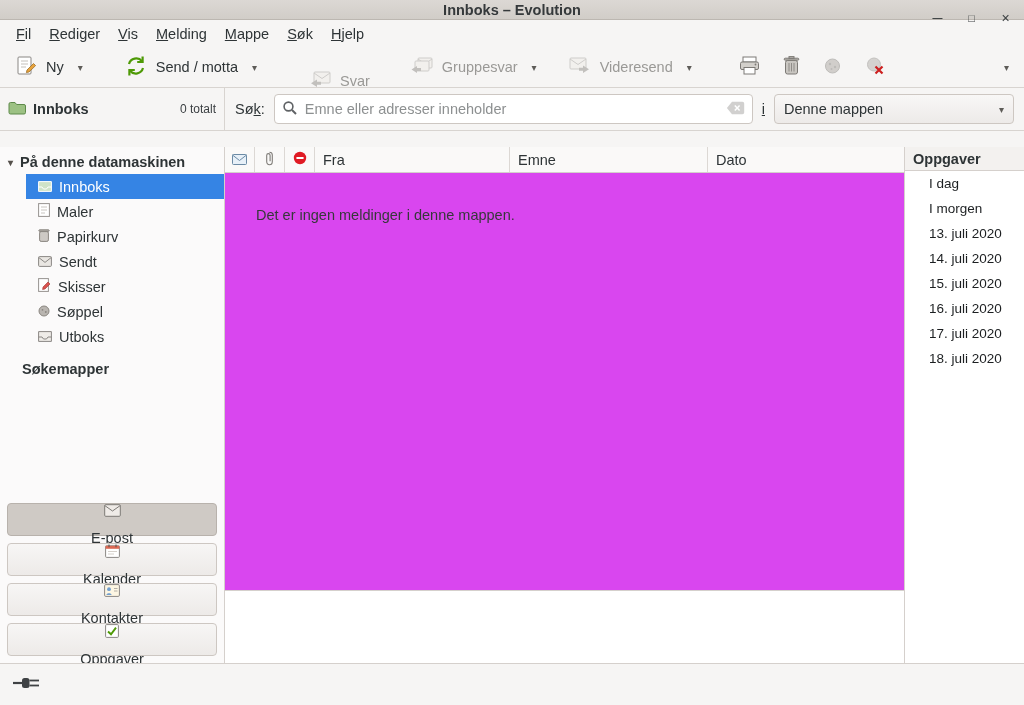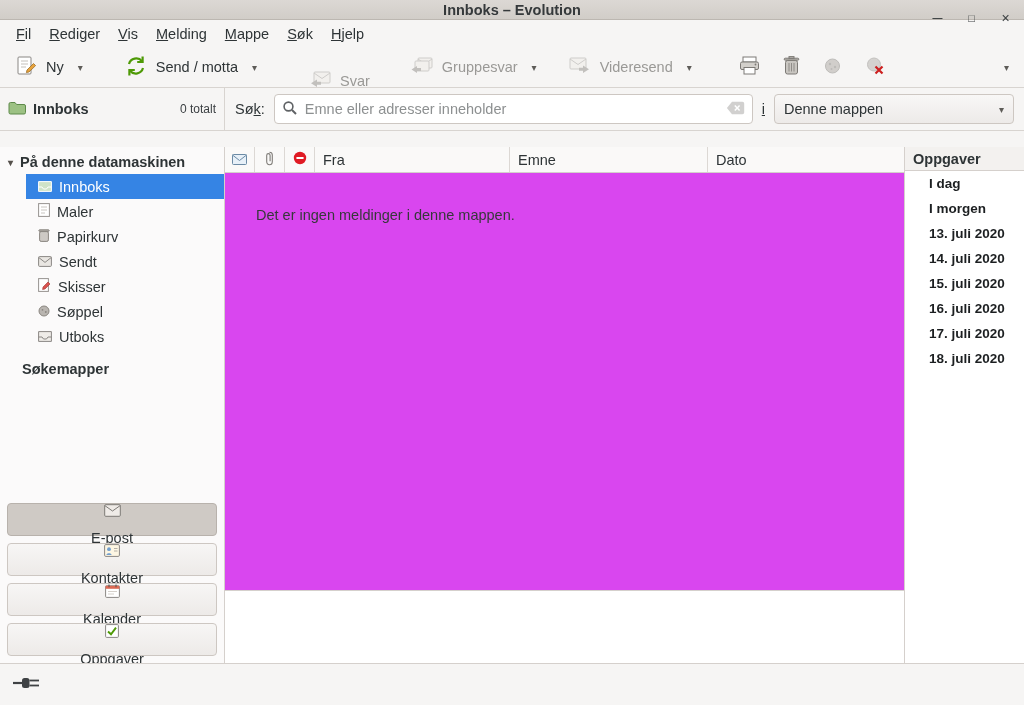--- a/index.html
+++ b/index.html
@@ -85,21 +85,21 @@
   .list-body { height:417px; flex:none; }
   .empty-msg { padding:34px 0 0 31px; color:#36383a; }
   .preview { flex:1; border-top:1px solid #d5d0cc; background:#ffffff; }
 
   
   .taskpane { width:120px; flex:none; background:#ffffff; border-left:1px solid #d5d0cc;
     display:flex; flex-direction:column; }
   .task-header { height:24px; flex:none; background:#f3f1ef; border-bottom:1px solid #d5d0cc;
     display:flex; align-items:center; padding-left:8px; font-weight:bold; }
   .task-item { height:25px; display:flex; align-items:center; padding-left:24px;
-    font-weight:bold; font-size:13.5px; color:#1c1f21; }
+    font-weight:normal; font-size:13.5px; color:#1c1f21; }
   .task-item:first-of-type { margin-top:3px; }
 
   
   .statusbar { position:absolute; left:0; right:0; bottom:0; height:42px;
     background:#f6f5f4; border-top:1px solid #d5d0cc; display:flex; align-items:center; padding-left:13px; }
 </style>
 </head>
 <body>
 
 <div class="window">
@@ -359,42 +359,42 @@
           <span class="sw-icon">
             <svg width="17" height="13" viewBox="0 0 17 13">
                 <rect x="0.7" y="0.7" width="15.6" height="11.6" rx="1" fill="#efebe7" stroke="#7d7a76"></rect>
                 <path d="M0.7 1.5 L8.5 7 L16.3 1.5" fill="none" stroke="#7d7a76"></path>
               </svg>
           </span>
           <span>E-post</span>
         </div>
         <div class="sw-btn">
           <span class="sw-icon">
-            <svg width="16" height="13" viewBox="0 0 16 13">
-                <rect x="0.6" y="0.6" width="14.8" height="11.8" rx="1.2" fill="#fdf6e3" stroke="#8a8784"></rect>
-                <circle cx="5" cy="5.2" r="1.9" fill="#729fcf"></circle>
-                <path d="M2.4 11 C2.4 8.6 7.6 8.6 7.6 11 Z" fill="#729fcf"></path>
-                <line x1="10" y1="4.5" x2="13.5" y2="4.5" stroke="#b5b0a8"></line>
-                <line x1="10" y1="7" x2="13.5" y2="7" stroke="#b5b0a8"></line>
-              </svg>
-          </span>
-          <span>Kontakter</span>
-        </div>
-        <div class="sw-btn">
-          <span class="sw-icon">
             <svg width="15" height="14" viewBox="0 0 15 14">
                 <rect x="0.6" y="1.8" width="13.8" height="11.6" rx="1" fill="#ffffff" stroke="#8a8784"></rect>
                 <rect x="0.6" y="1.8" width="13.8" height="3" fill="#dd6a55"></rect>
                 <line x1="4" y1="0.5" x2="4" y2="3.2" stroke="#55504b"></line>
                 <line x1="11" y1="0.5" x2="11" y2="3.2" stroke="#55504b"></line>
                 <line x1="3" y1="7.5" x2="12" y2="7.5" stroke="#d5d0ca"></line>
                 <line x1="3" y1="10" x2="9" y2="10" stroke="#d5d0ca"></line>
               </svg>
           </span>
           <span>Kalender</span>
+        </div>
+        <div class="sw-btn">
+          <span class="sw-icon">
+            <svg width="16" height="13" viewBox="0 0 16 13">
+                <rect x="0.6" y="0.6" width="14.8" height="11.8" rx="1.2" fill="#fdf6e3" stroke="#8a8784"></rect>
+                <circle cx="5" cy="5.2" r="1.9" fill="#729fcf"></circle>
+                <path d="M2.4 11 C2.4 8.6 7.6 8.6 7.6 11 Z" fill="#729fcf"></path>
+                <line x1="10" y1="4.5" x2="13.5" y2="4.5" stroke="#b5b0a8"></line>
+                <line x1="10" y1="7" x2="13.5" y2="7" stroke="#b5b0a8"></line>
+              </svg>
+          </span>
+          <span>Kontakter</span>
         </div>
         <div class="sw-btn">
           <span class="sw-icon">
             <svg width="14" height="14" viewBox="0 0 14 14">
                 <rect x="0.6" y="0.6" width="12.8" height="12.8" rx="1" fill="#ffffff" stroke="#8a8784"></rect>
                 <path d="M3 7.5 L6 10.3 L11 3.6" fill="none" stroke="#4e9a06" stroke-width="1.9"></path>
               </svg>
           </span>
           <span>Oppgaver</span>
         </div>

